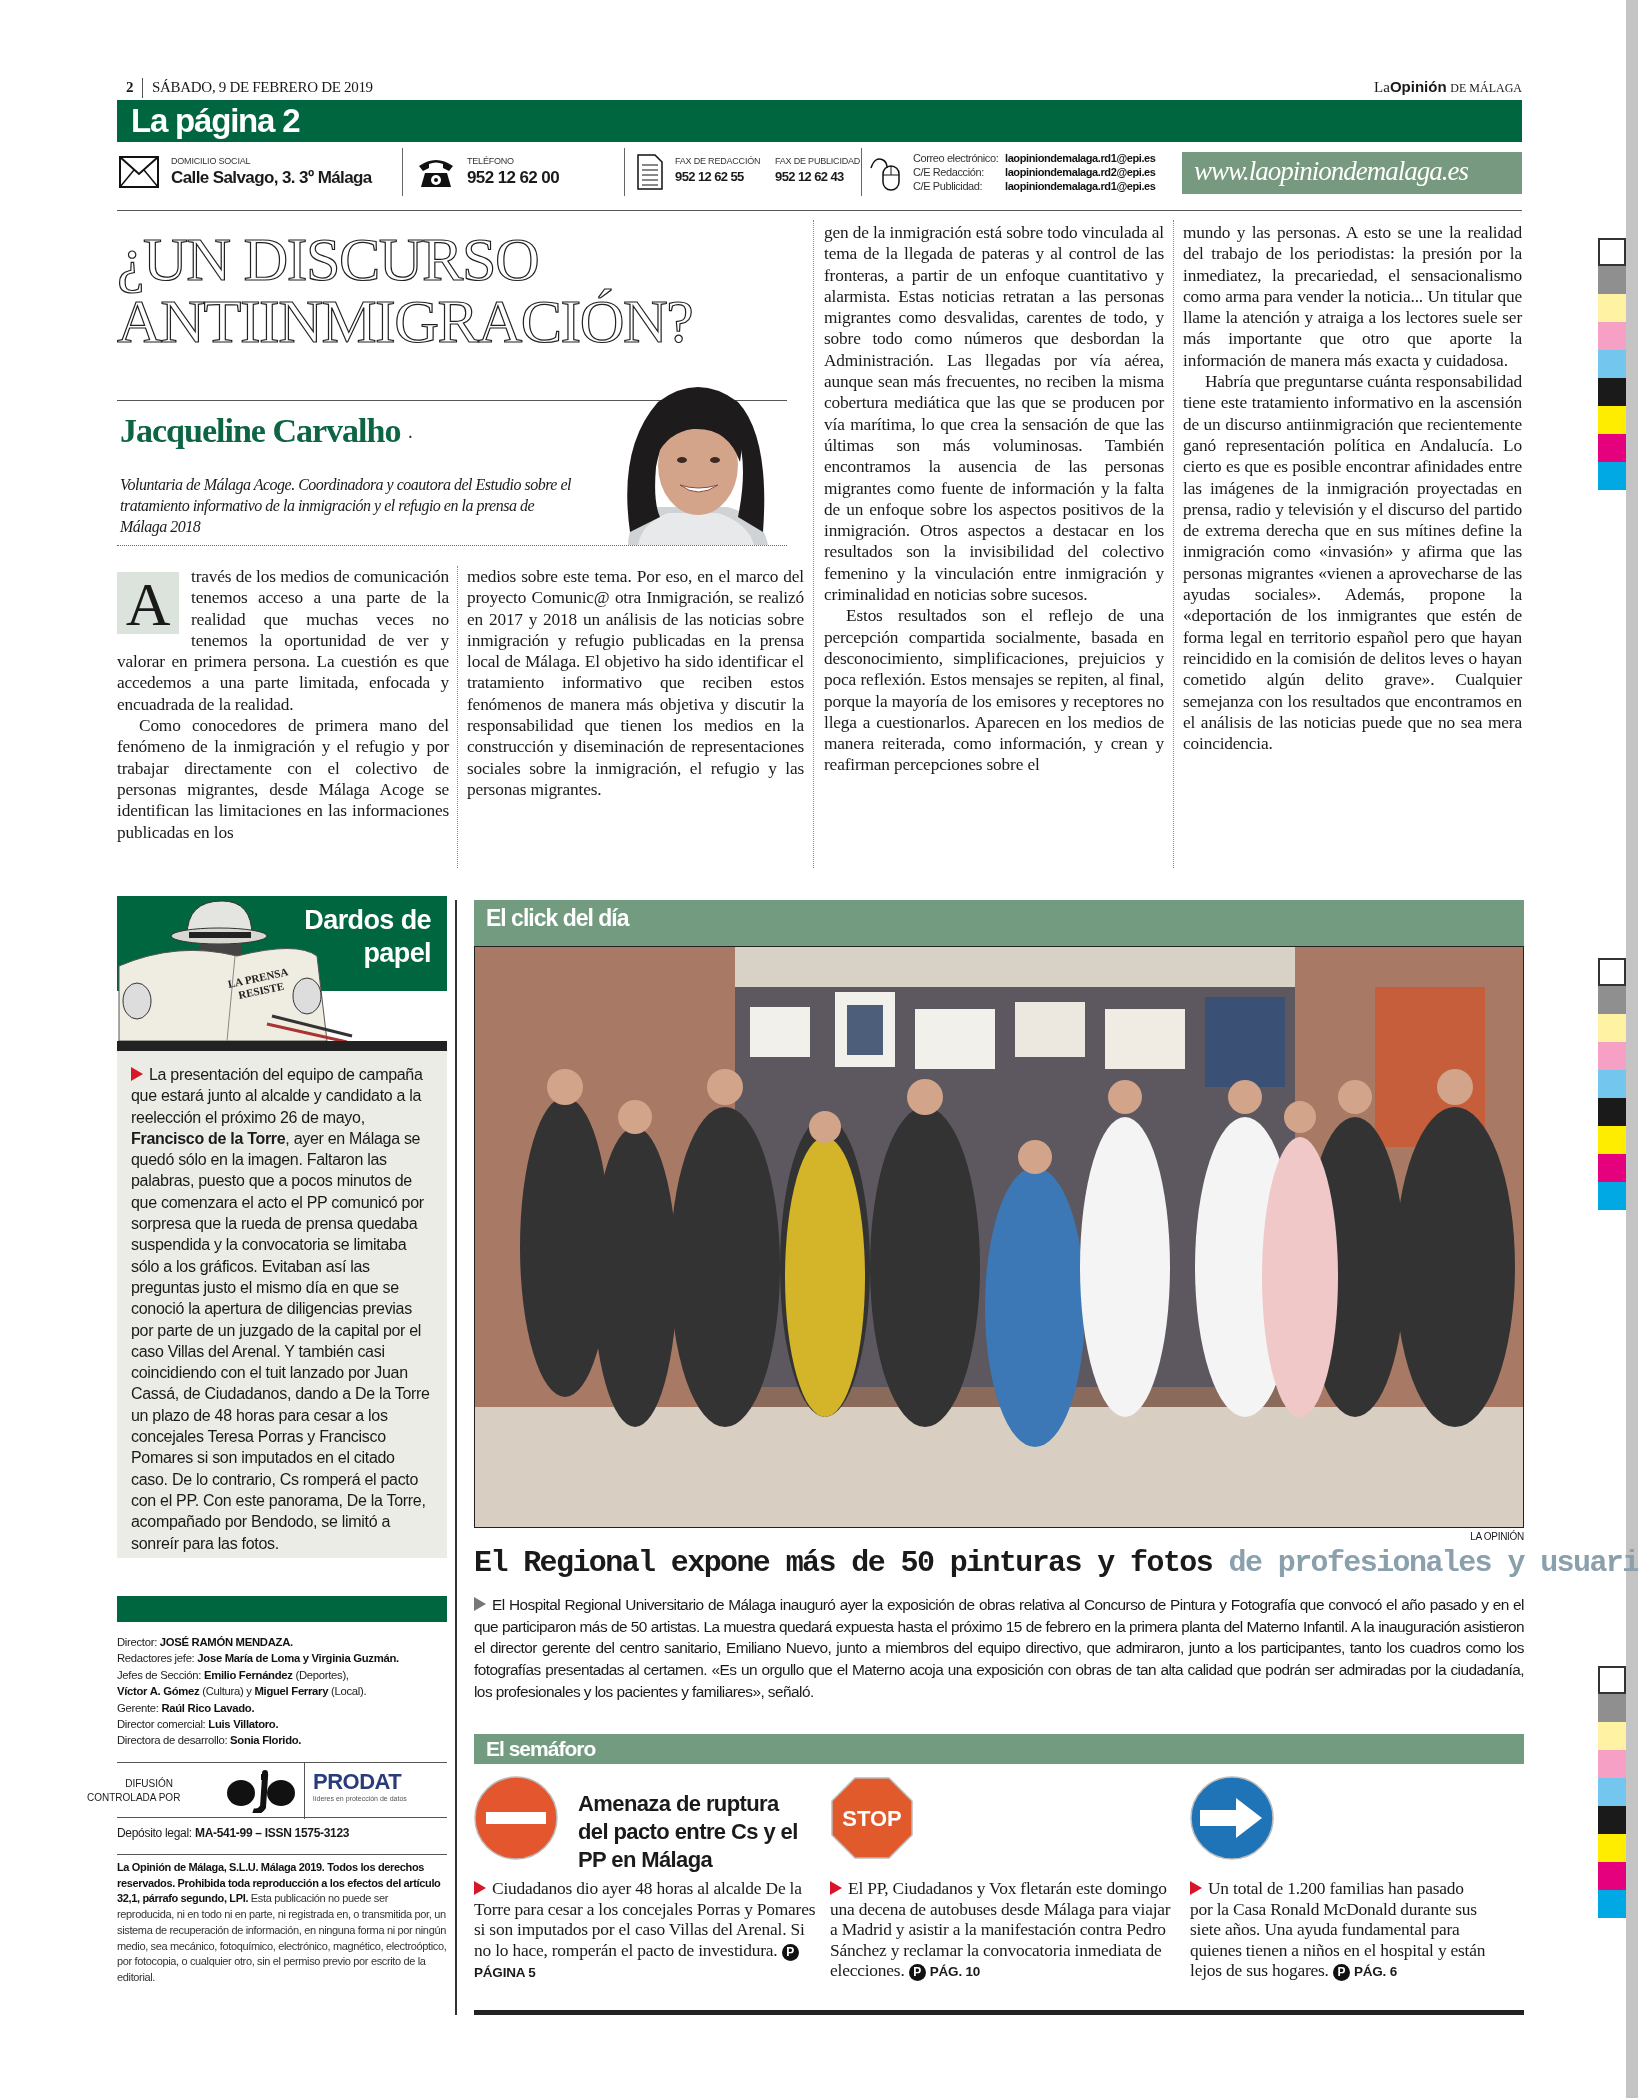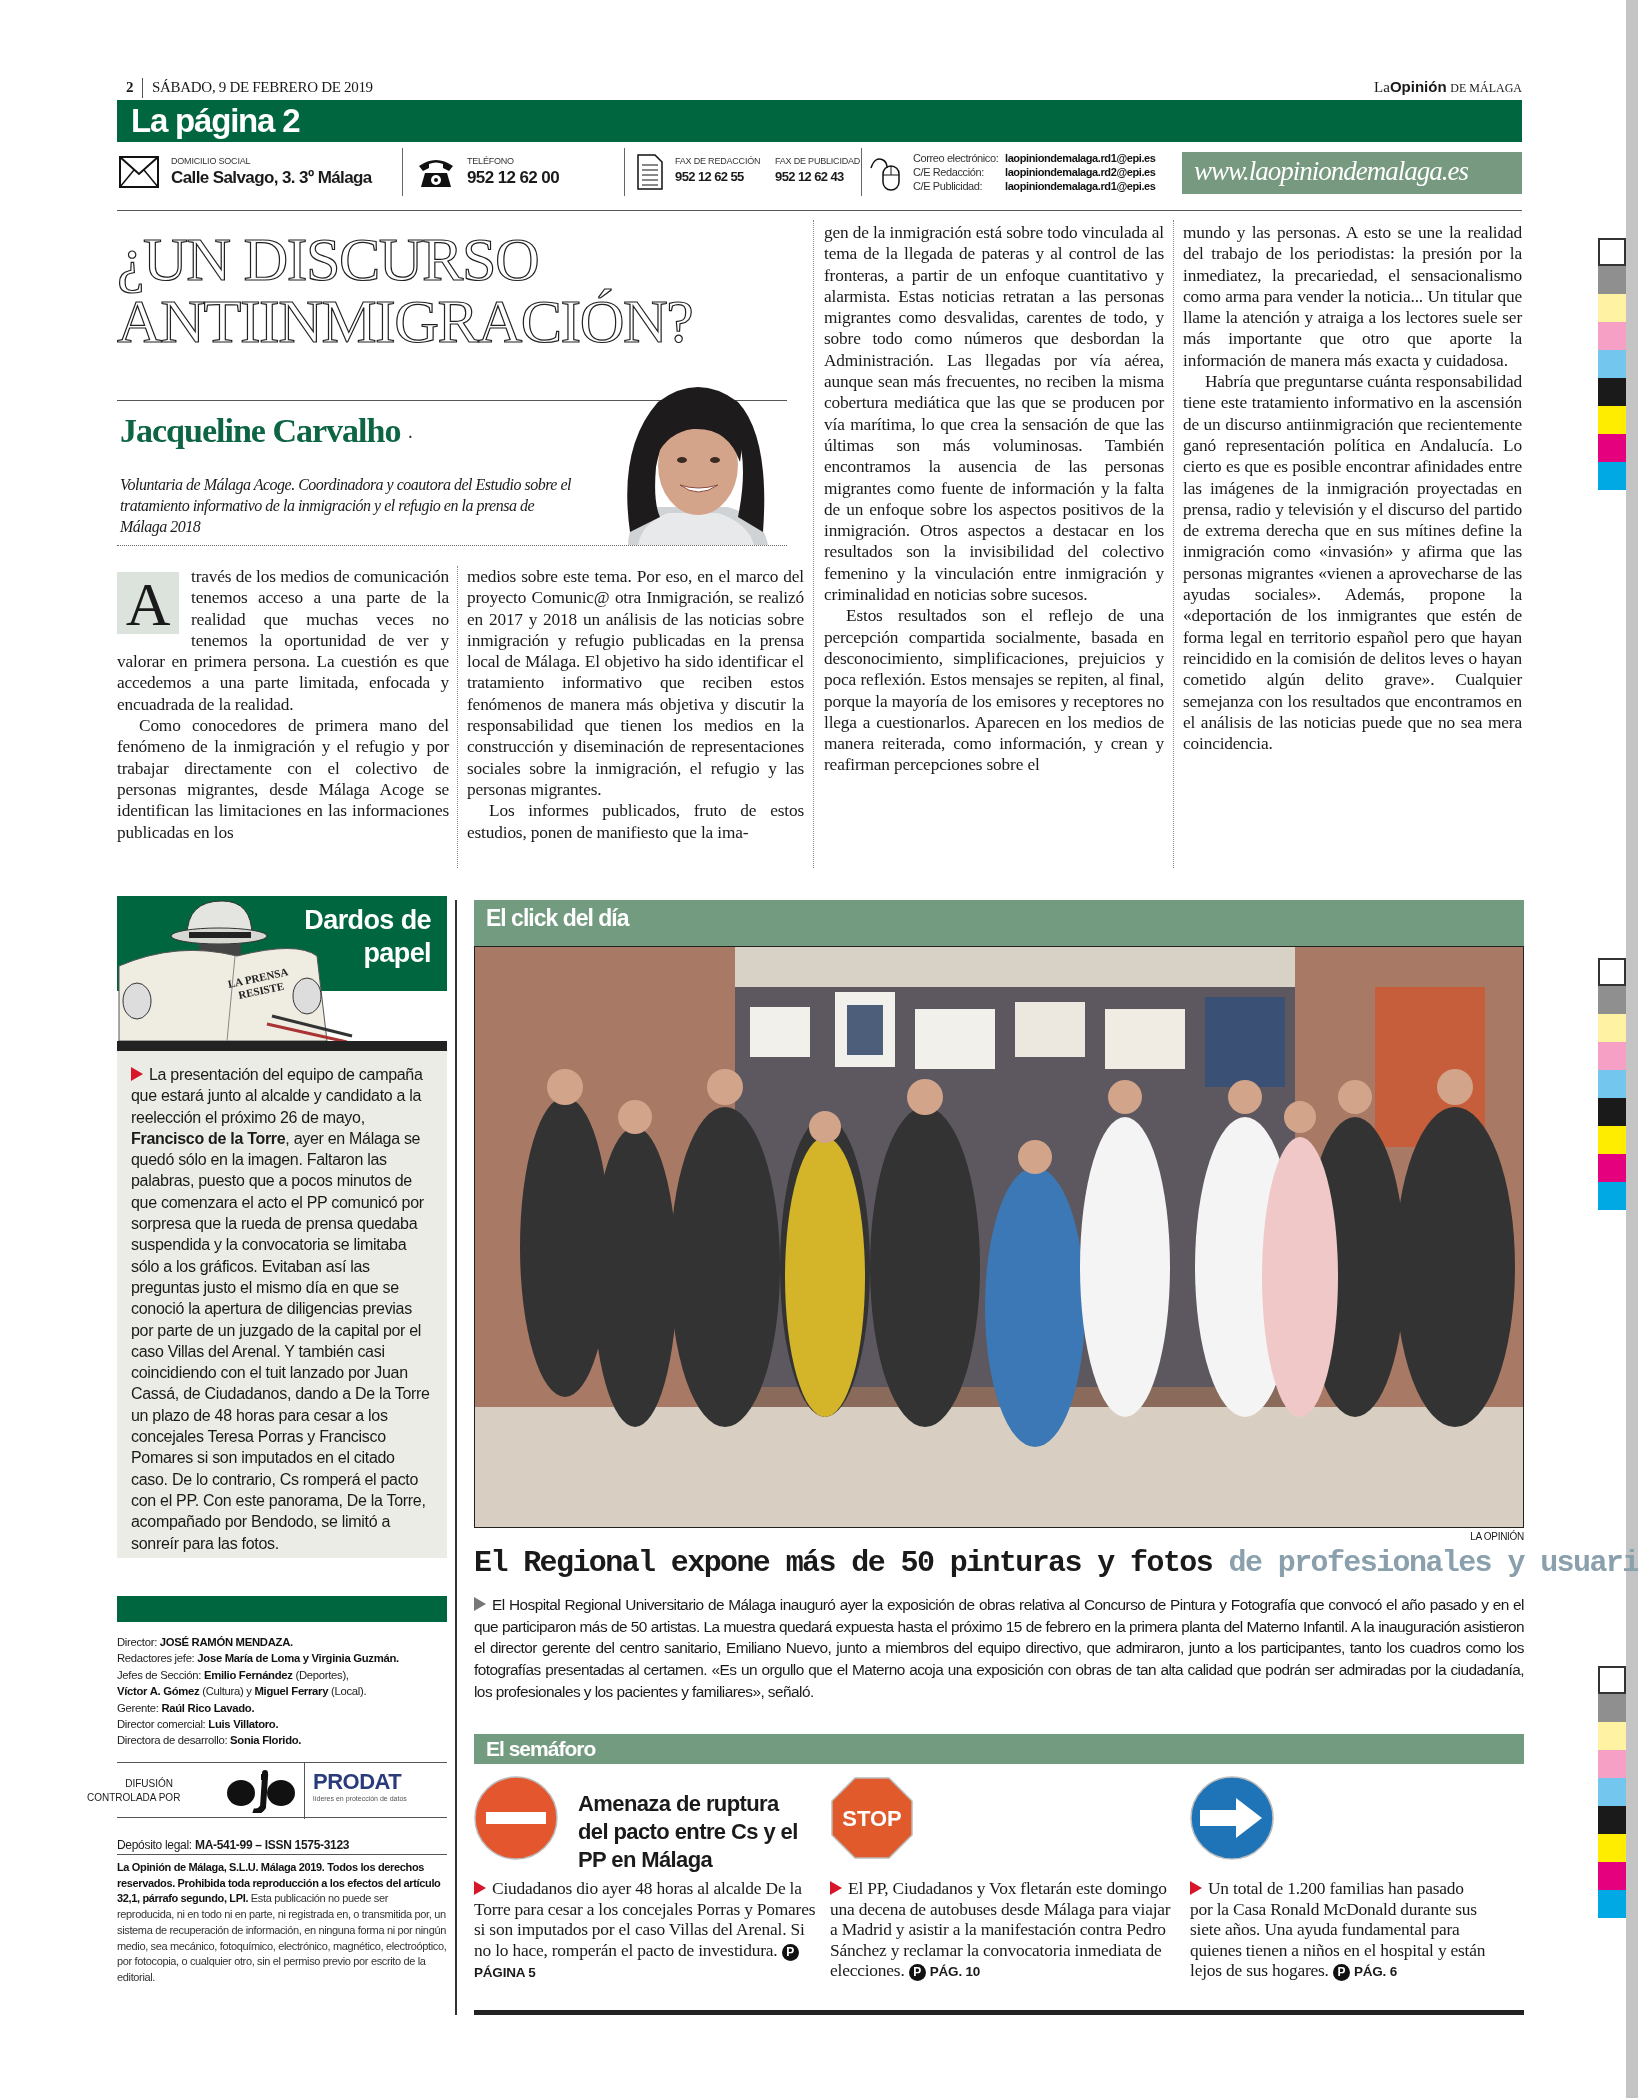--- a/index.html
+++ b/index.html
@@ -48,21 +48,21 @@
   .dardos-bar { position: absolute; left: 117px; top: 1041px; width: 330px; height: 10px; background: #222; }
   .dardos-body { position: absolute; left: 117px; top: 1051px; width: 330px; height: 507px; background: #ecece6; padding: 13px 14px 10px 14px; font-family: "Liberation Sans", sans-serif; font-size: 16px; line-height: 21.3px; letter-spacing: -0.3px; }
   .tri { display: inline-block; width: 0; height: 0; border-top: 7px solid transparent; border-bottom: 7px solid transparent; border-left: 12px solid #d8162a; margin-right: 6px; vertical-align: -1px; }
   .tri.gray { border-left-color: #777; }
 
   .credits-bar { position: absolute; left: 117px; top: 1596px; width: 330px; height: 26px; background: #006640; }
   .credits { position: absolute; left: 117px; top: 1634px; width: 330px; font-family: "Liberation Sans", sans-serif; font-size: 11.3px; line-height: 16.4px; letter-spacing: -0.3px; color: #222; }
   .credits b { color: #111; }
   .logo-row { position: absolute; left: 117px; top: 1762px; width: 330px; height: 56px; border-top: 1px solid #555; border-bottom: 1px solid #555; }
   .logo-sep { position: absolute; left: 187px; top: 0; width: 1px; height: 56px; background: #555; }
-  .legal1 { position: absolute; left: 117px; top: 1826px; width: 330px; font-family: "Liberation Sans", sans-serif; font-size: 12px; letter-spacing: -0.3px; margin-top: 12px; }
+  .legal1 { position: absolute; left: 117px; top: 1826px; width: 330px; font-family: "Liberation Sans", sans-serif; font-size: 12px; letter-spacing: -0.3px; }
   .legal-rule { position: absolute; left: 117px; top: 1854px; width: 330px; height: 1px; background: #555; }
   .legal2 { position: absolute; left: 117px; top: 1860px; width: 330px; font-family: "Liberation Sans", sans-serif; font-size: 11px; line-height: 15.7px; letter-spacing: -0.35px; color: #333; }
   .legal2 b { color: #111; }
 
   .vert-rule { position: absolute; left: 455px; top: 900px; width: 2px; height: 1115px; background: #333; }
 
   
   .green-hdr { position: absolute; height: 46px; background: #739b80; }
   .green-hdr span { position: absolute; left: 12px; top: 5px; color: #fff; font-family: "Liberation Sans", sans-serif; font-weight: bold; font-size: 23px; letter-spacing: -1px; }
   .photo { position: absolute; left: 474px; top: 946px; width: 1050px; height: 582px; border: 1px solid #222; overflow: hidden; }
@@ -180,21 +180,20 @@
 <div class="rule" style="left:117px;top:545px;width:670px;border-top:1px dotted #666;background:none;"></div>
 
 <div class="col" style="left:117px;top:566px;width:332px;">
   <p class="noindent"><span class="dropcap">A</span><span>través de los medios de comunicación tenemos acceso a una parte de la realidad que muchas veces no tenemos la oportunidad de ver y valorar en primera persona. La cuestión es que accedemos a una parte limitada, enfocada y encuadrada de la realidad.</span></p>
   <p>Como conocedores de primera mano del fenómeno de la inmigración y el refugio y por trabajar directamente con el colectivo de personas migrantes, desde Málaga Acoge se identifican las limitaciones en las informaciones publicadas en los</p>
 </div>
 <div class="col-sep" style="left:457px;top:566px;height:302px;"></div>
 
 <div class="col" style="left:467px;top:566px;width:337px;">
   <p class="noindent">medios sobre este tema. Por eso, en el marco del proyecto Comunic@ otra Inmigración, se realizó en 2017 y 2018 un análisis de las noticias sobre inmigración y refugio publicadas en la prensa local de Málaga. El objetivo ha sido identificar el tratamiento informativo que reciben estos fenómenos de manera más objetiva y discutir la responsabilidad que tienen los medios en la construcción y diseminación de representaciones sociales sobre la inmigración, el refugio y las personas migrantes.</p>
-  <p>Los informes publicados, fruto de estos estudios, ponen de manifiesto que la ima-</p>
 </div>
 <div class="col-sep" style="left:813px;top:220px;height:648px;"></div>
 
 <div class="col" style="left:824px;top:222px;width:340px;">
   <p class="noindent">gen de la inmigración está sobre todo vinculada al tema de la llegada de pateras y al control de las fronteras, a partir de un enfoque cuantitativo y alarmista. Estas noticias retratan a las personas migrantes como desvalidas, carentes de todo, y sobre todo como números que desbordan la Administración. Las llegadas por vía aérea, aunque sean más frecuentes, no reciben la misma cobertura mediática que las que se producen por vía marítima, lo que crea la sensación de que las últimas son más voluminosas. También encontramos la ausencia de las personas migrantes como fuente de información y la falta de un enfoque sobre los aspectos positivos de la inmigración. Otros aspectos a destacar en los resultados son la invisibilidad del colectivo femenino y la vinculación entre inmigración y criminalidad en noticias sobre sucesos.</p>
   <p>Estos resultados son el reflejo de una percepción compartida socialmente, basada en desconocimiento, simplificaciones, prejuicios y poca reflexión. Estos mensajes se repiten, al final, porque la mayoría de los emisores y receptores no llega a cuestionarlos. Aparecen en los medios de manera reiterada, como información, y crean y reafirman percepciones sobre el</p>
 </div>
 <div class="col-sep" style="left:1173px;top:220px;height:648px;"></div>
 
 <div class="col" style="left:1183px;top:222px;width:339px;">

